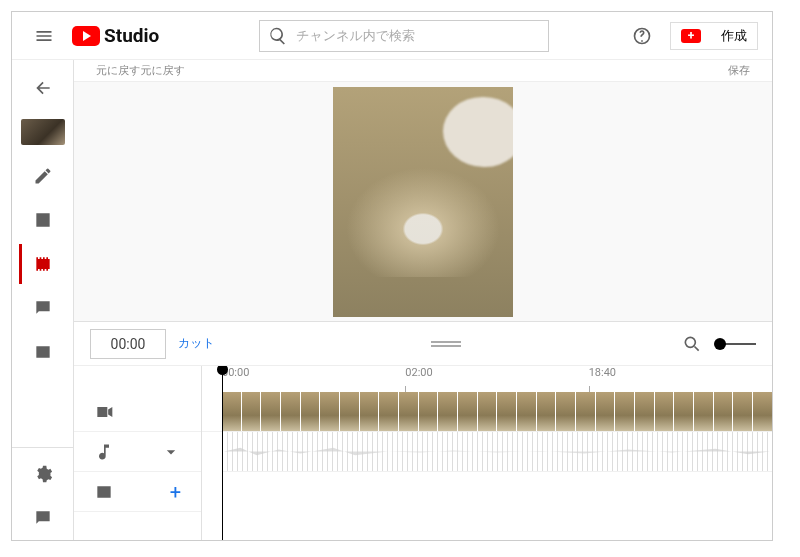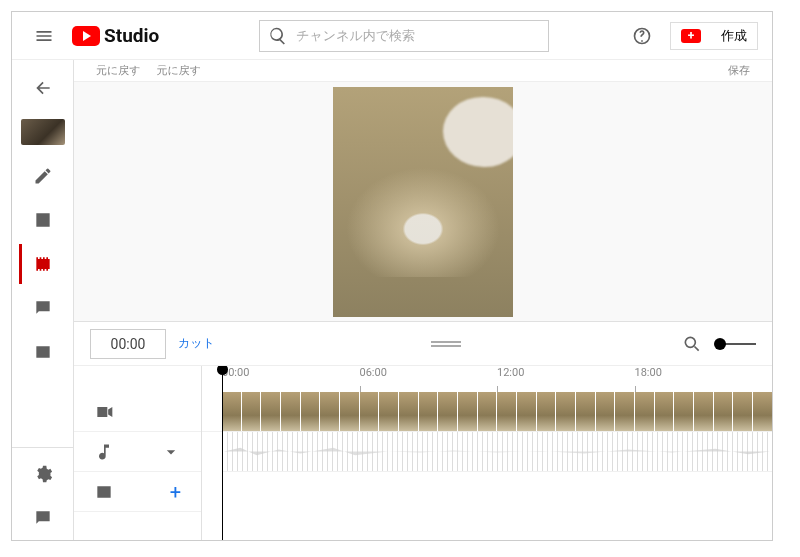--- a/index.html
+++ b/index.html
@@ -25,21 +25,21 @@
   .sidebar { width: 62px; border-right: 1px solid #e0e0e0; display: flex; flex-direction: column; align-items: center; padding-top: 6px; }
   .side-btn { width: 48px; height: 40px; display: flex; align-items: center; justify-content: center; cursor: pointer; color: #606060; margin: 2px 0; position: relative; }
   .side-btn.active { color: #cc0000; }
   .side-btn.active::before { content:""; position:absolute; left:0; top:0; bottom:0; width:3px; background:#cc0000; }
   .thumb-sq { width: 44px; height: 26px; background: linear-gradient(135deg,#6b5d4a 0%,#3b3226 60%,#a5947a 100%); border-radius: 2px; }
   .side-gap { flex: 1; }
   .side-divider { width: 100%; height: 1px; background: #e0e0e0; margin: 4px 0; }
 
   
   .main { flex: 1; display: flex; flex-direction: column; min-width: 0; }
-  .crumbs { height: 22px; font-size: 11px; color: #888; padding: 4px 22px; display:flex; align-items:center; gap:16px; border-bottom:1px solid #eee;}
+  .crumbs { height: 22px; font-size: 11px; color: #888; padding: 4px 22px; display:flex; align-items:center; border-bottom:1px solid #eee;}
   .crumbs .right { margin-left:auto; }
 
   .preview { flex: 0 0 240px; background: #f9f9f9; display: flex; align-items: center; justify-content: center; border-bottom: 1px solid #e0e0e0; }
   .video-box { width: 180px; height: 230px; background: linear-gradient(180deg,#b3a279 0%, #a0916c 50%, #8d8160 100%); position: relative; overflow:hidden; }
   .video-box::before { content:""; position:absolute; left:0; right:0; bottom:40px; height:120px; background: radial-gradient(ellipse at 50% 60%, #fff 0%, #fff 14%, #d8c9a6 16%, transparent 60%); opacity:.75; }
   .video-box::after { content:""; position:absolute; right:-10px; top:10px; width:80px; height:70px; background:#e6e0d5; border-radius:50% 50% 48% 52%; filter:blur(1px); }
 
   
   .toolrow { height: 44px; display: flex; align-items: center; padding: 0 16px; gap: 12px; border-bottom:1px solid #eee; }
   .time-box { width: 76px; height: 30px; border: 1px solid #ccc; display: flex; align-items: center; justify-content: center; font-size: 14px; color:#444; }
@@ -209,23 +209,22 @@
           <div class="th">
             <svg viewBox="0 0 24 24">
                 <path fill="currentColor" d="M4 5h16v14H4zM6 12h7v5H6z"></path>
               </svg>
             <span class="plus">+</span>
           </div>
         </div>
         <div class="tracks">
           <div class="ruler">
             <div class="tick"><span>00:00</span></div>
-            <div class="tick"><span>06:00</span></div>
-            <div class="tick"><span>12:00</span></div>
-            <div class="tick"><span>18:00</span></div>
+            <div class="tick"><span>02:00</span></div>
+            <div class="tick"><span>18:40</span></div>
           </div>
           <div class="track-v">
             <div class="clip"></div>
               <div class="clip"></div>
               <div class="clip"></div>
               <div class="clip"></div>
               <div class="clip"></div>
               <div class="clip"></div>
               <div class="clip"></div>
               <div class="clip"></div>

